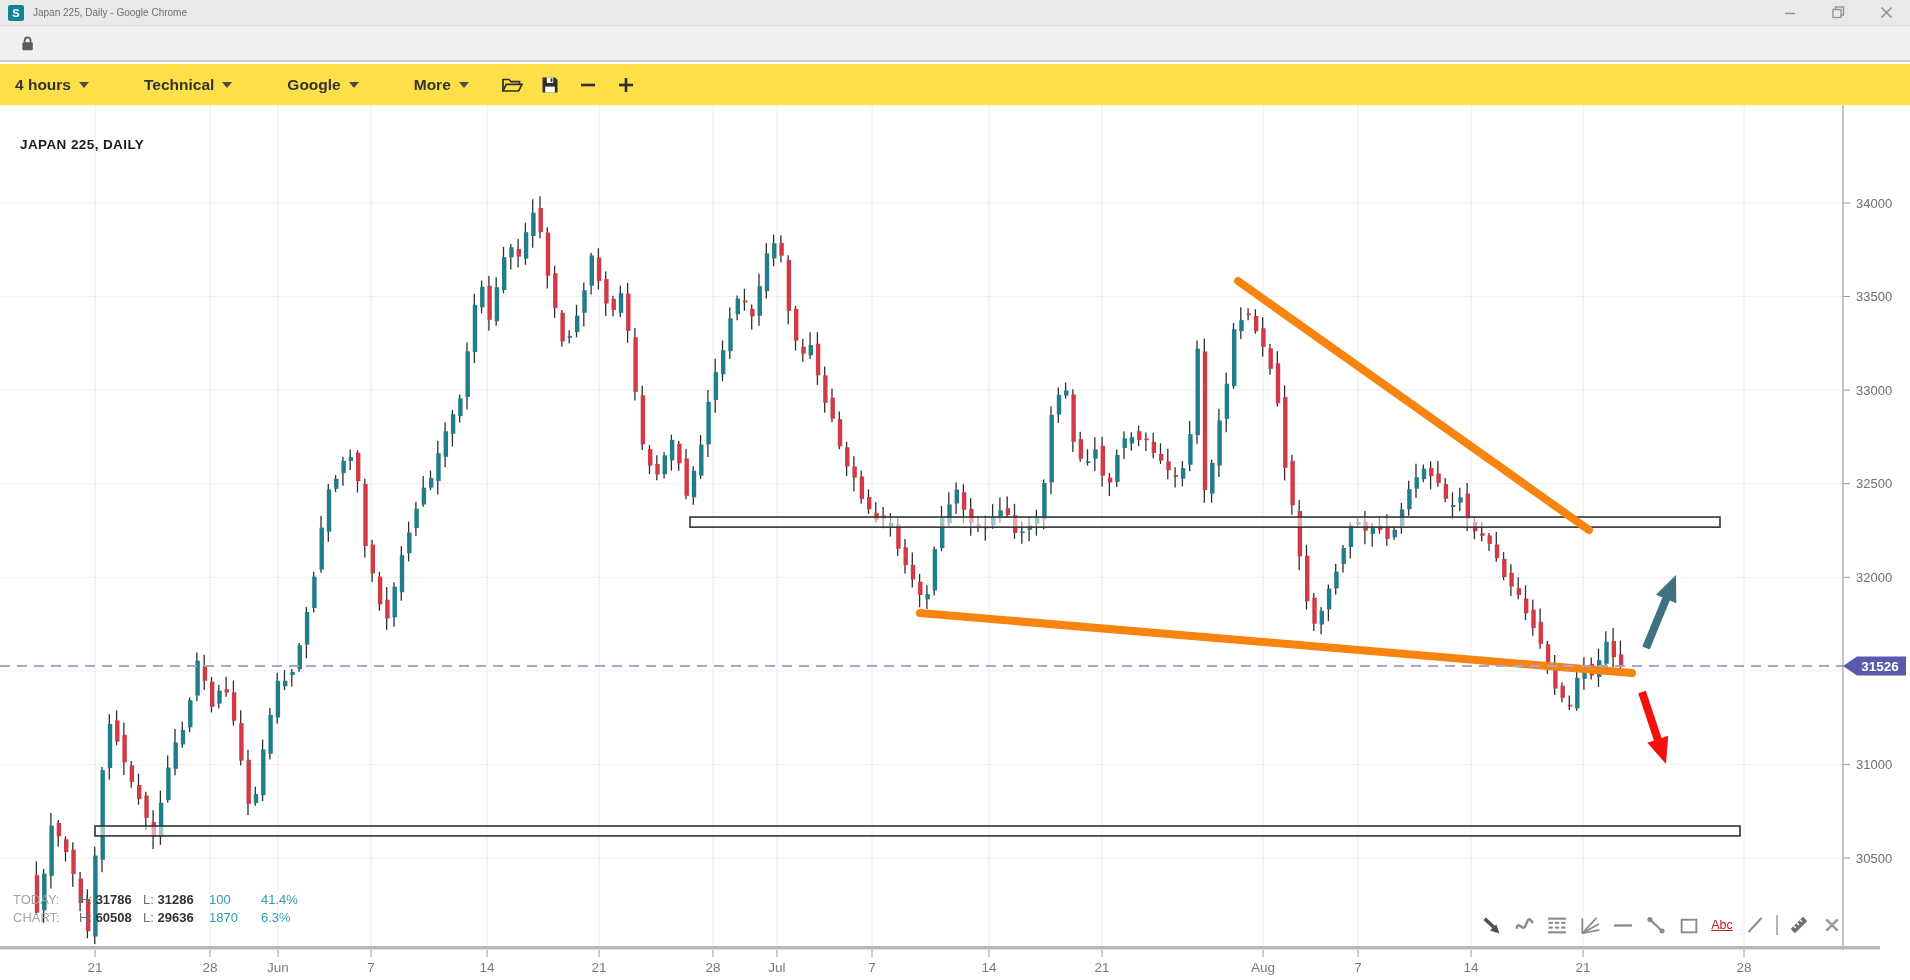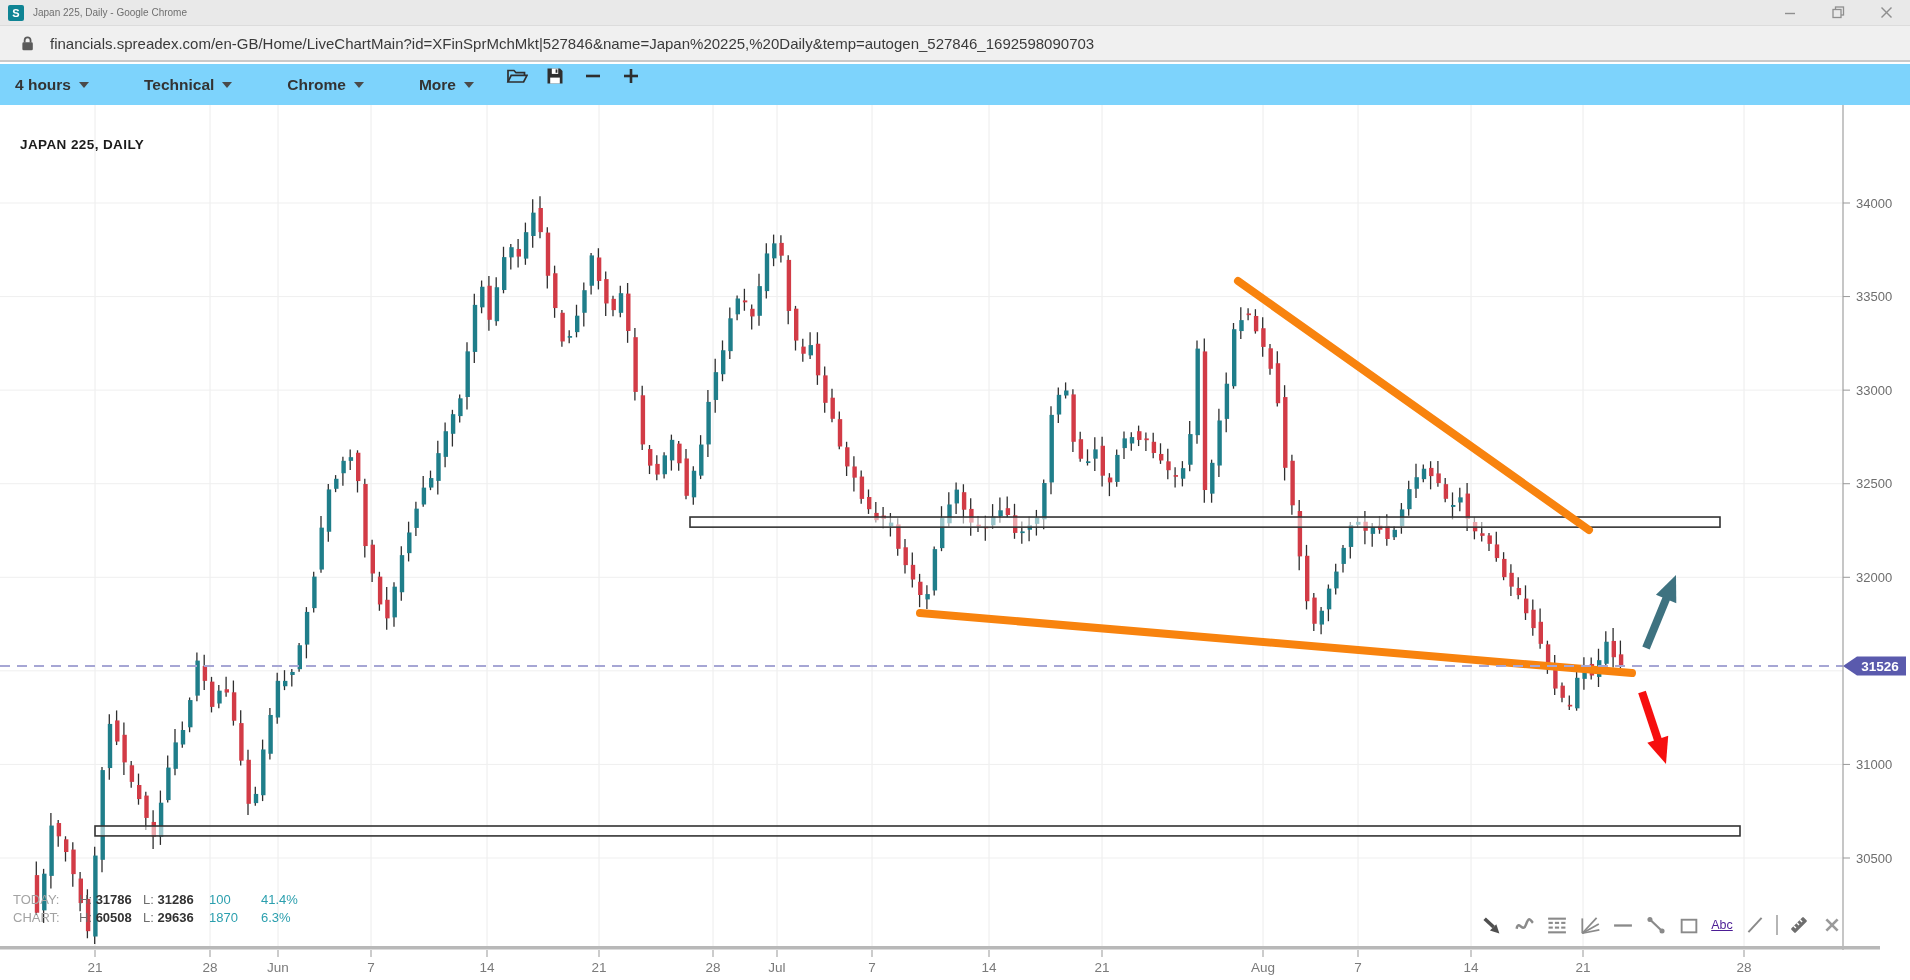--- a/index.html
+++ b/index.html
@@ -25,22 +25,22 @@
   .urlbar{
     position:absolute;top:26px;left:0;width:100%;height:36px;
     background:#f0f0f0;border-bottom:2px solid #c9c9c9;
     display:flex;align-items:center;box-sizing:border-box;
   }
   .lock{margin-left:18px;flex:0 0 auto;display:flex;}
   .url-text{
     margin-left:13px;font-size:15px;color:#3a3a3a;white-space:nowrap;
   }
   .menubar{
-    position:absolute;top:64px;left:0;width:100%;height:41px;background:#7dd3fc;
-    display:flex;
+    position:absolute;top:64px;left:0;width:100%;height:41px;background:#fde047;
+    display:flex;align-items:center;
   }
   .menu-item{
     display:flex;align-items:center;gap:8px;cursor:default;
     font-size:15.5px;font-weight:700;color:#333;margin-right:23px;margin-left:32px;
   }
   .menu-item:first-child{margin-left:15px;}
   .tool-btn{display:flex;align-items:center;justify-content:center;width:24px;height:24px;margin-right:14px;}
   .tool-btn.first{margin-left:8px;}
   
   .chart-area{position:absolute;top:105px;left:0;width:1910px;height:875px;}
@@ -59,21 +59,21 @@
   .stats .val{color:#333;font-weight:700;}
   .stats .chg{color:#2b9fae;}
   
   .draw-toolbar{
     position:absolute;left:1479px;top:805px;height:30px;
     display:flex;align-items:center;gap:9px;
   }
   .dt-btn{display:flex;align-items:center;justify-content:center;width:24px;height:24px;}
   .dt-sep{width:2px;height:20px;background:#b5b5b5;}
   .abc{
-    font-size:12.5px;color:#4c1d95;text-decoration:underline;font-weight:400;
+    font-size:12.5px;color:#b91c1c;text-decoration:underline;font-weight:400;
   }
 </style>
 </head>
 <body>
 
 <div class="titlebar">
   <div class="app-icon">S</div>
   <div class="win-title">Japan 225, Daily - Google Chrome</div>
   <div class="win-controls">
     <div class="win-btn">
@@ -96,38 +96,37 @@
   </div>
 </div>
 
 <div class="urlbar">
   <div class="lock">
     <svg width="19" height="19" viewBox="0 0 20 20">
       <path d="M7 9 V6.6 a3.1 3.1 0 0 1 6.2 0 V9" fill="none" stroke="#5a5a5a" stroke-width="1.9"></path>
       <rect x="4.6" y="8.8" width="11" height="8.4" rx="1.4" fill="#5a5a5a"></rect>
     </svg>
   </div>
-  <div class="url-text">financials.spreadex.com/en-GB/Home/LiveChartMain?id=XFinSprMchMkt|527846&amp;name=Japan%20225,%20Daily&amp;temp=autogen_527846_1692598090703</div>
 </div>
 
 <div class="menubar">
   <div class="menu-item">
     <span>4 hours</span>
     <svg width="10" height="6" viewBox="0 0 10 6">
         <polygon points="0,0 10,0 5,6" fill="#4a4a4a"></polygon>
       </svg>
   </div>
   <div class="menu-item">
     <span>Technical</span>
     <svg width="10" height="6" viewBox="0 0 10 6">
         <polygon points="0,0 10,0 5,6" fill="#4a4a4a"></polygon>
       </svg>
   </div>
   <div class="menu-item">
-    <span>Chrome</span>
+    <span>Google</span>
     <svg width="10" height="6" viewBox="0 0 10 6">
         <polygon points="0,0 10,0 5,6" fill="#4a4a4a"></polygon>
       </svg>
   </div>
   <div class="menu-item">
     <span>More</span>
     <svg width="10" height="6" viewBox="0 0 10 6">
         <polygon points="0,0 10,0 5,6" fill="#4a4a4a"></polygon>
       </svg>
   </div>

